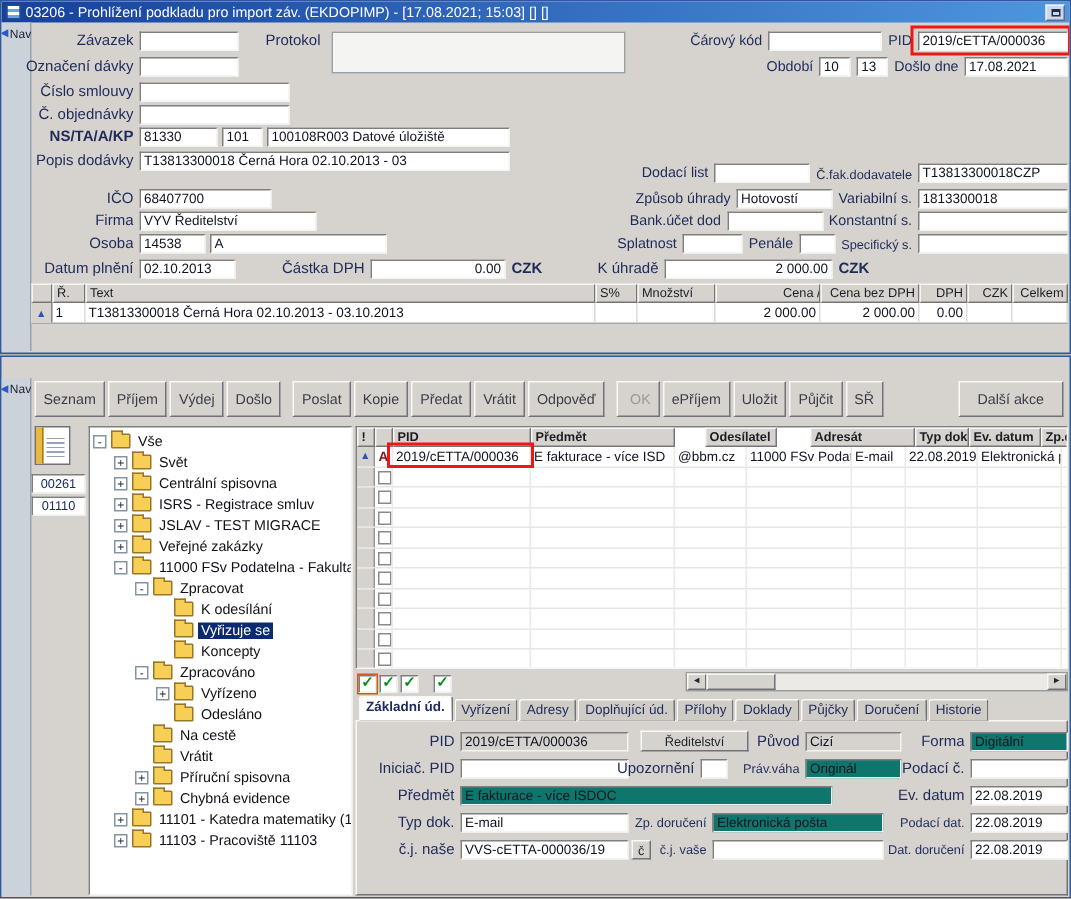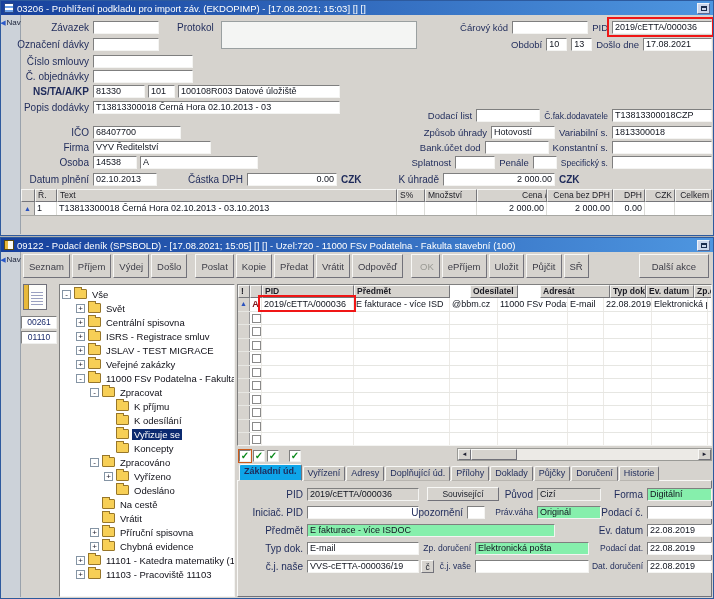--- a/index.html
+++ b/index.html
@@ -16,21 +16,21 @@
   .navstrip{position:absolute;left:0;top:14px;bottom:1px;width:20px;background:#ccd2d9;border-right:1px solid #9aa2ac;display:flex;align-items:flex-start;justify-content:center;gap:1px;padding-top:3px;}
   .navarrow{color:#2a58c8;font-size:7px;line-height:9px;}
   .navtxt{font-size:8px;color:#1a2238;line-height:9px;}
   
   .lbl{position:absolute;font-size:10px;color:#1e2a5a;text-align:right;line-height:13px;height:13px;white-space:nowrap;overflow:hidden;}
   .lbl.left{text-align:left;}
   .lbl.s{font-size:8.5px;}
   .lbl.b{font-weight:bold;}
   .fld{position:absolute;height:13px;background:#fff;border:1px solid;border-color:#7f7f7f #f4f4f2 #f4f4f2 #7f7f7f;font-size:9px;line-height:11px;padding:0 2px;color:#10141e;white-space:nowrap;overflow:hidden;}
   .fld.ro{background:#d6d3ce;}
-  .fld.pink{background:#86efac;}
+  .fld.pink{background:#0f766e;}
   .fld.num{text-align:right;}
   .bigfld{position:absolute;background:#f4f5f3;border:1px solid #9aa0a0;}
   .frow{position:absolute;left:340px;width:371px;height:13px;display:flex;justify-content:flex-end;align-items:center;gap:4px;}
   .flbl{font-size:9.5px;color:#1e2a5a;white-space:nowrap;flex:none;}
   .flbl.s{font-size:8.5px;}
   .ffld{height:13px;background:#fff;border:1px solid;border-color:#7f7f7f #f4f4f2 #f4f4f2 #7f7f7f;font-size:9px;line-height:11px;padding:0 2px;color:#10141e;white-space:nowrap;overflow:hidden;flex:none;}
   
   .thead,.trow{position:absolute;left:20px;display:flex;}
   .thead{top:188px;height:13px;}
   .trow{top:201px;height:14px;background:#fff;border-bottom:1px solid #a8a8a4;}
@@ -71,21 +71,21 @@
   
   .cb{position:absolute;width:12px;height:12px;background:#fff;border:1px solid;border-color:#7f7f7f #f0f0ee #f0f0ee #7f7f7f;color:#0a8a1a;font-size:10px;line-height:10px;text-align:center;font-weight:bold;}
   .cb.focus{outline:1px solid #cc5a1a;}
   .hscroll{position:absolute;left:456px;top:210px;width:255px;height:13px;background:#eceae6;border:1px solid #9a9a96;display:flex;}
   .sbtn{width:13px;background:#d6d3ce;border:1px solid;border-color:#f8f8f6 #72727a #72727a #f8f8f6;font-size:6px;line-height:9px;text-align:center;color:#223;flex:none;}
   .sthumb{width:46px;background:#d6d3ce;border:1px solid;border-color:#f8f8f6 #72727a #72727a #f8f8f6;flex:none;}
   .strack{flex:1;}
   
   .tabs{position:absolute;left:238px;top:226px;height:17px;display:flex;align-items:flex-end;z-index:3;}
   .tab{flex:none;height:15px;background:#cfccc6;border:1px solid;border-color:#f8f8f6 #72727a #b8b5b0 #f8f8f6;border-radius:2px 2px 0 0;font-size:9px;line-height:13px;padding:0 4px;color:#1e2a5a;margin-right:1px;}
-  .tab.active{height:17px;background:#0ea5e9;font-weight:bold;border-bottom-color:#d6d3ce;}
+  .tab.active{height:17px;background:#ffffff;font-weight:bold;border-bottom-color:#d6d3ce;}
   .panel{position:absolute;left:236px;top:242px;width:475px;bottom:1px;background:#d6d3ce;border:1px solid;border-color:#f8f8f6 #72727a #72727a #f8f8f6;}
   .dbtn{position:absolute;height:14px;background:#d6d3ce;border:1px solid;border-color:#f8f8f6 #72727a #72727a #f8f8f6;font-size:8.5px;line-height:12px;text-align:center;color:#20242e;cursor:default;}
   
   .annot{position:absolute;border:2px solid #f01616;z-index:40;pointer-events:none;}
 </style>
 </head>
 <body>
 
 <div class="win" style="top:0;height:236px;">
   <div class="titlebar">
@@ -205,27 +205,20 @@
       <div class="tc num" style="width: 66px;">2 000.00</div>
       <div class="tc num" style="width: 32px;">0.00</div>
       <div class="tc" style="width: 30px;"></div>
       <div class="tc" style="width: 37px;"></div>
     </div>
 
   <div class="annot" style="left:606px;top:16px;width:107px;height:20px"></div>
 </div>
 
 <div class="win" style="top:237px;height:362px;">
-  <div class="titlebar">
-    <span class="ticon"></span>
-    <span class="t">09122 - Podací deník (SPSBOLD) - [17.08.2021; 15:05] [] [] - Uzel:720 - 11000 FSv Podatelna - Fakulta stavební (100)</span>
-    <span class="tbtn">
-        <i></i>
-      </span>
-  </div>
   <div class="navstrip">
     <span class="navarrow">◀</span>
     <span class="navtxt">Nav</span>
   </div>
 
   <div class="toolbar" id="toolbar">
       <button class="tbbtn">Seznam</button>
       <button class="tbbtn">Příjem</button>
       <button class="tbbtn">Výdej</button>
       <button class="tbbtn">Došlo</button>
@@ -283,25 +276,20 @@
         <span class="tlabel">11000 FSv Podatelna - Fakulta sta</span>
       </div>
       <div class="titem" style="padding-left: 30px;">
         <span class="texp">-</span>
         <span class="folder"></span>
         <span class="tlabel">Zpracovat</span>
       </div>
       <div class="titem" style="padding-left: 44px;">
         <span class="texp-sp"></span>
         <span class="folder"></span>
-        <span class="tlabel">K příjmu</span>
-      </div>
-      <div class="titem" style="padding-left: 44px;">
-        <span class="texp-sp"></span>
-        <span class="folder"></span>
         <span class="tlabel">K odesílání</span>
       </div>
       <div class="titem" style="padding-left: 44px;">
         <span class="texp-sp"></span>
         <span class="folder"></span>
         <span class="tlabel sel">Vyřizuje se</span>
       </div>
       <div class="titem" style="padding-left: 44px;">
         <span class="texp-sp"></span>
         <span class="folder"></span>
@@ -545,21 +533,21 @@
       <div class="tab">Přílohy</div>
       <div class="tab">Doklady</div>
       <div class="tab">Půjčky</div>
       <div class="tab">Doručení</div>
       <div class="tab">Historie</div>
     </div>
   <div class="panel"></div>
 
   <span class="lbl" style="left:234px;top:250px;width:68px">PID</span>
   <div class="fld ro" style="left:306px;top:250px;width:112px">2019/cETTA/000036</div>
-  <button class="dbtn" style="left:426px;top:249px;width:72px">Související</button>
+  <button class="dbtn" style="left:426px;top:249px;width:72px">Ředitelství</button>
   <span class="lbl" style="left:468px;top:250px;width:64px">Původ</span>
   <div class="fld ro" style="left:536px;top:250px;width:64px">Cizí</div>
   <span class="lbl" style="left:578px;top:250px;width:64px">Forma</span>
   <div class="fld pink" style="left:646px;top:250px;width:65px">Digitální</div>
 
   <span class="lbl" style="left:234px;top:268px;width:68px">Iniciač. PID</span>
   <div class="fld" style="left:306px;top:268px;width:112px"></div>
   <span class="lbl" style="left:398px;top:268px;width:64px">Upozornění</span>
   <div class="fld" style="left:466px;top:268px;width:18px"></div>
   <span class="lbl s" style="left:488px;top:268px;width:44px">Práv.váha</span>

